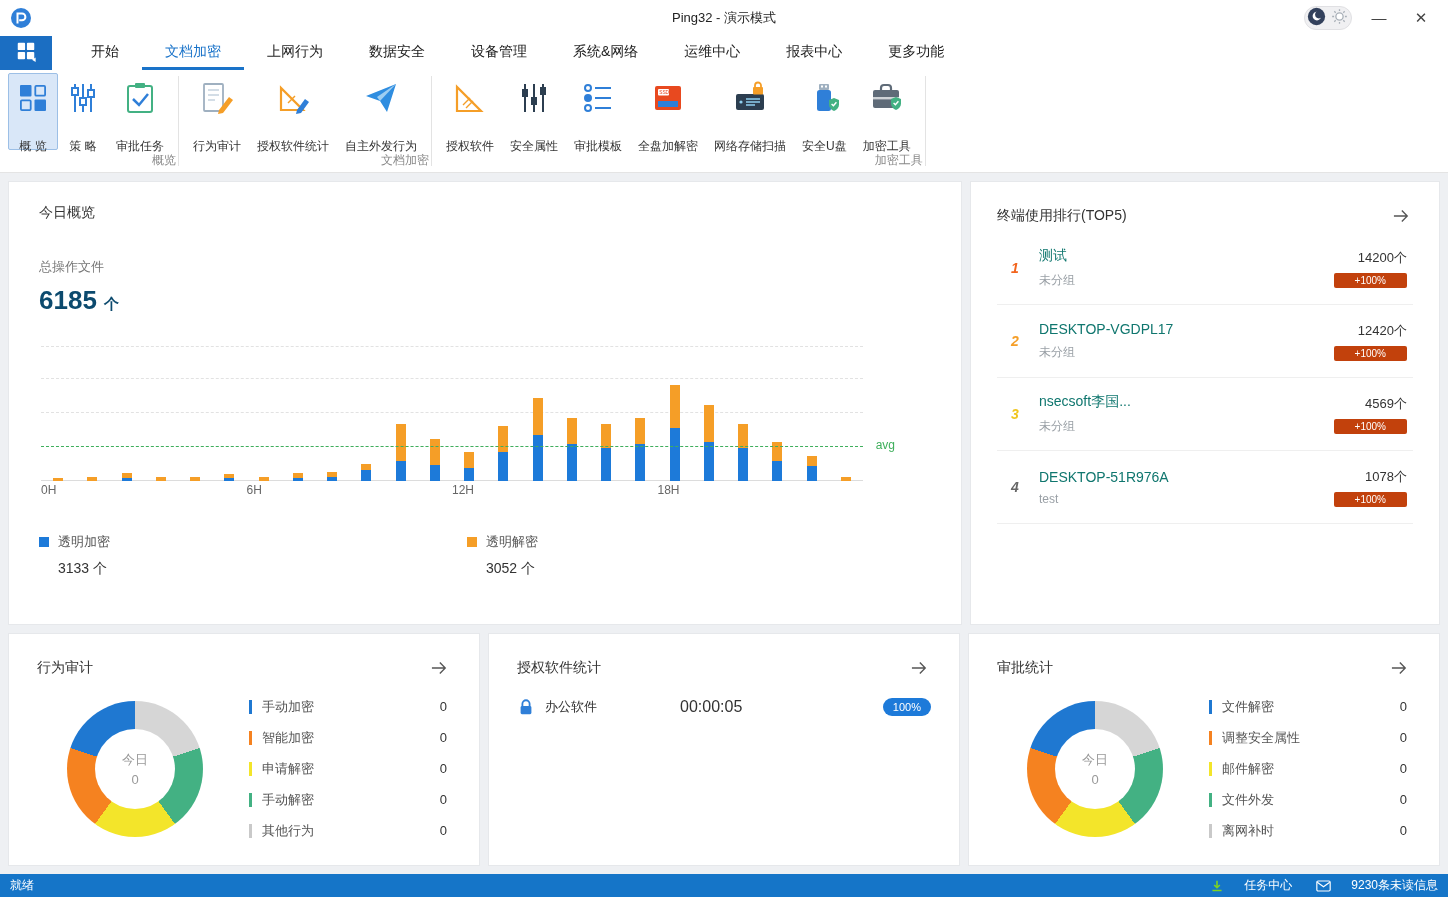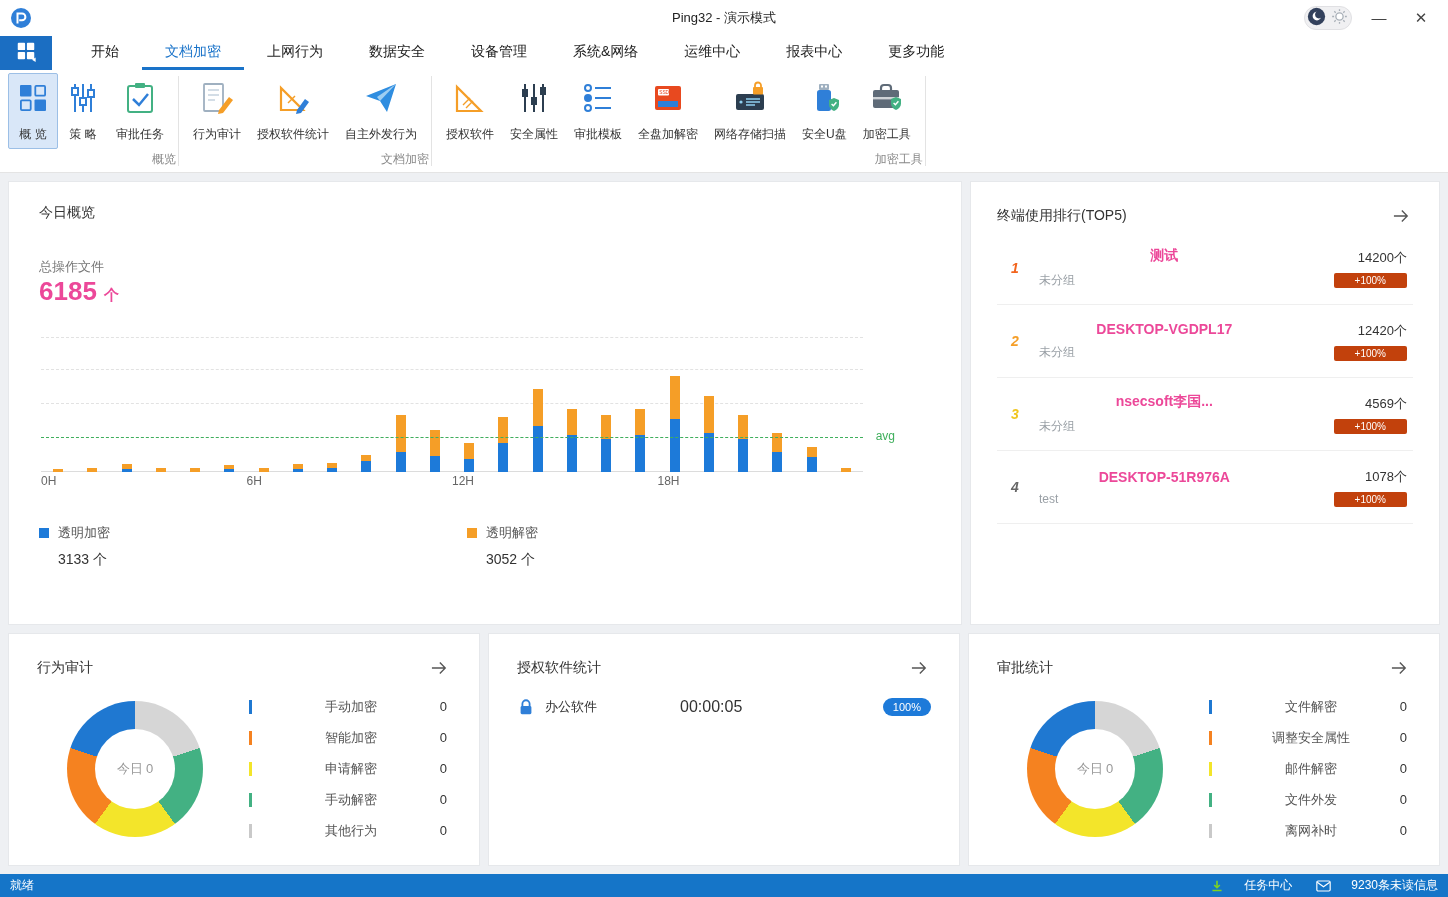--- a/index.html
+++ b/index.html
@@ -22,21 +22,21 @@
   .menu-btn{width:52px;background:#1b6ec2;display:flex;align-items:center;justify-content:center;cursor:pointer;}
   .menu-btn svg{width:22px;height:22px;}
   .tabs{display:flex;align-items:stretch;margin-left:16px;}
   .tab{padding:0 23px;display:flex;align-items:center;font-size:14px;color:#222;cursor:pointer;border-bottom:3px solid transparent;white-space:nowrap;}
   .tab.active{color:#1a73c9;border-bottom-color:#1a73c9;}
 
   
   .toolbar{height:103px;background:#fff;border-bottom:1px solid #e4e4e4;display:flex;align-items:stretch;padding-left:4px;flex:0 0 auto;}
   .group{display:flex;flex-direction:column;}
   .group-items{display:flex;align-items:stretch;height:80px;padding:3px 4px 0;}
-  .tool-item{display:flex;flex-direction:column;align-items:center;padding:7px 7px 0;gap:11px;cursor:pointer;border:1px solid transparent;border-radius:2px;}
+  .tool-item{display:flex;flex-direction:column;align-items:center;padding:7px 7px 0;gap:23px;cursor:pointer;border:1px solid transparent;border-radius:2px;}
   .tool-item.selected{background:#d9e7f8;border-color:#9cbfe6;}
   .tool-icon{width:34px;height:34px;display:inline-flex;}
   .tool-icon svg{width:34px;height:34px;}
   .tool-label{font-size:12px;color:#333;white-space:nowrap;}
   .group-label{height:23px;line-height:20px;text-align:right;font-size:12px;color:#888;}
   .vsep{width:1px;background:#e3e3e3;margin:6px 2px;flex:0 0 auto;}
 
   
   .main{flex:1;padding:8px;display:flex;flex-direction:column;gap:8px;min-height:0;}
   .row{display:flex;gap:8px;min-height:0;}
@@ -45,21 +45,21 @@
   .card{background:#fff;border:1px solid #e6e8eb;position:relative;overflow:hidden;}
   .card-header{display:flex;align-items:center;justify-content:space-between;}
   .card-title{font-size:14px;color:#333;}
   .arrow-btn{width:24px;height:24px;cursor:pointer;display:inline-flex;align-items:center;justify-content:center;}
   .arrow-btn svg{width:20px;height:20px;}
 
   
   .overview-card{flex:0 0 954px;padding:22px 30px;}
   .metric{margin-top:36px;}
   .metric-label{font-size:13px;color:#777;}
-  .metric-value{font-size:26px;font-weight:bold;color:#ec4899;}
+  .metric-value{font-size:26px;font-weight:bold;color:#0c4a6e;margin-top:9px;}
   .metric-value .unit{font-size:15px;}
   .chart-area{margin-top:30px;position:relative;width:822px;margin-left:2px;}
   .chart-plot{position:relative;height:153px;display:flex;align-items:flex-end;}
   .gridline{position:absolute;left:0;right:0;border-top:1px dashed #e2e2e2;}
   .axis-line{position:absolute;left:0;right:0;bottom:18px;border-top:1px solid #dcdcdc;}
   .avg-line{position:absolute;left:0;right:0;border-top:1px dashed #3faf5c;z-index:3;}
   .avg-label{position:absolute;right:-32px;top:-9px;font-size:12px;color:#3faf5c;}
   .bar-col{flex:1;display:flex;flex-direction:column;align-items:center;justify-content:flex-end;height:100%;position:relative;z-index:2;}
   .bar-stack{display:flex;flex-direction:column;justify-content:flex-end;width:10px;}
   .bar-xlabel{height:18px;line-height:19px;font-size:12px;color:#666;white-space:nowrap;align-self:flex-start;}
@@ -68,33 +68,33 @@
   .bl-head{display:flex;align-items:center;gap:9px;font-size:13px;color:#555;}
   .bl-sq{width:10px;height:10px;display:inline-block;flex:0 0 auto;}
   .bl-val{margin-left:19px;margin-top:9px;font-size:14px;color:#333;}
 
   
   .top5-card{flex:1;padding:22px 26px 10px;display:flex;flex-direction:column;}
   .t5-list{margin-top:4px;}
   .t5-row{display:flex;align-items:center;padding:0 6px 0 14px;border-bottom:1px solid #efefef;height:73px;cursor:pointer;}
   .t5-rank{width:28px;font-size:14px;font-weight:bold;font-style:italic;flex:0 0 auto;}
   .t5-info{flex:1;min-width:0;}
-  .t5-name{font-size:14px;font-weight:bold;color:#ec4899;white-space:nowrap;overflow:hidden;text-align:center;}
+  .t5-name{font-size:14px;font-weight:normal;color:#0f766e;white-space:nowrap;overflow:hidden;}
   .t5-group{font-size:12px;color:#9aa0a6;margin-top:7px;}
   .t5-right{display:flex;flex-direction:column;align-items:flex-end;gap:6px;}
   .t5-count{font-size:13px;color:#333;}
   .t5-badge{font-size:10px;color:#fff;background:#c2410c;padding:2px 21px;border-radius:2px;margin-left:44px;}
 
   
   .donut-card{flex:1;padding:22px 28px;display:flex;flex-direction:column;}
   .donut-row{display:flex;align-items:center;margin-top:14px;flex:1;}
   .donut{width:136px;height:136px;border-radius:50%;position:relative;margin-left:30px;flex:0 0 auto;}
-  .donut .hole{position:absolute;inset:28px;background:#fff;border-radius:50%;display:flex;flex-direction:row;align-items:center;justify-content:center;gap:3px;color:#999;font-size:13px;}
+  .donut .hole{position:absolute;inset:28px;background:#fff;border-radius:50%;display:flex;flex-direction:column;align-items:center;justify-content:center;gap:3px;color:#999;font-size:13px;}
   .donut-legend{flex:1;margin-left:46px;margin-right:4px;display:flex;flex-direction:column;gap:13px;}
-  .lg-row{display:flex;align-items:center;text-align:center;}
+  .lg-row{display:flex;align-items:center;}
   .lg-marker{width:3px;height:14px;margin-right:10px;flex:0 0 auto;}
   .lg-label{font-size:13px;color:#555;flex:1;}
   .lg-value{font-size:13px;color:#333;}
 
   
   .software-card{flex:1;padding:22px 28px;}
   .sw-row{display:flex;align-items:center;margin-top:18px;cursor:pointer;}
   .sw-lock{width:18px;height:18px;display:inline-flex;margin-right:10px;flex:0 0 auto;}
   .sw-lock svg{width:18px;height:18px;}
   .sw-name{font-size:13px;color:#333;width:135px;}

